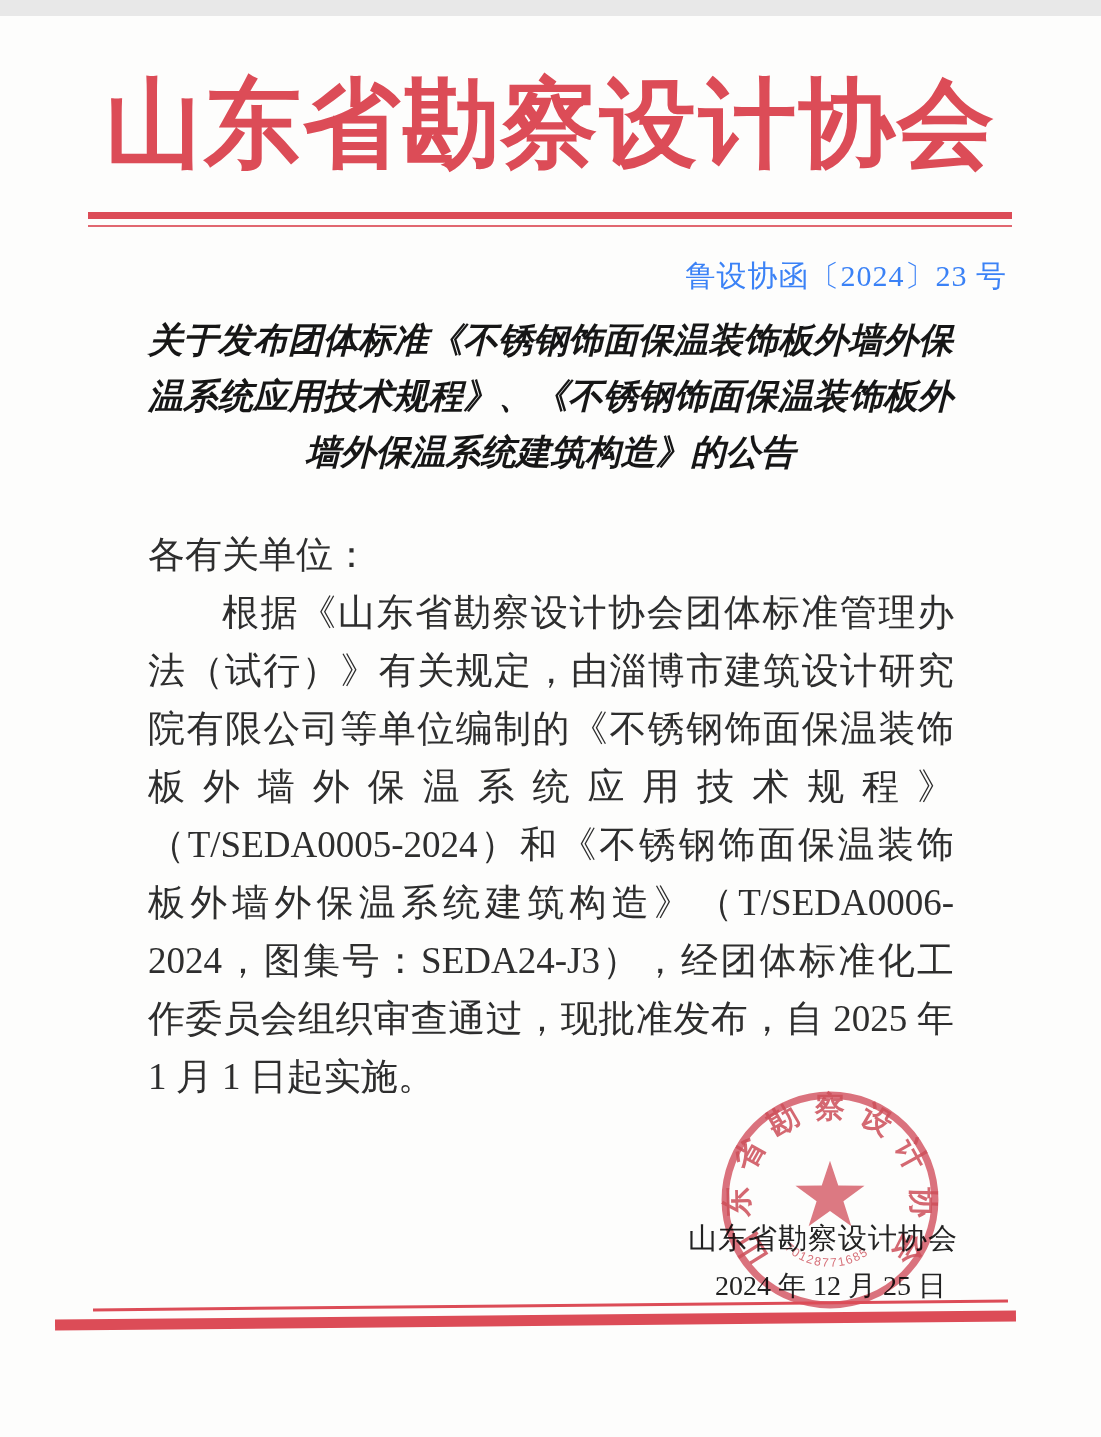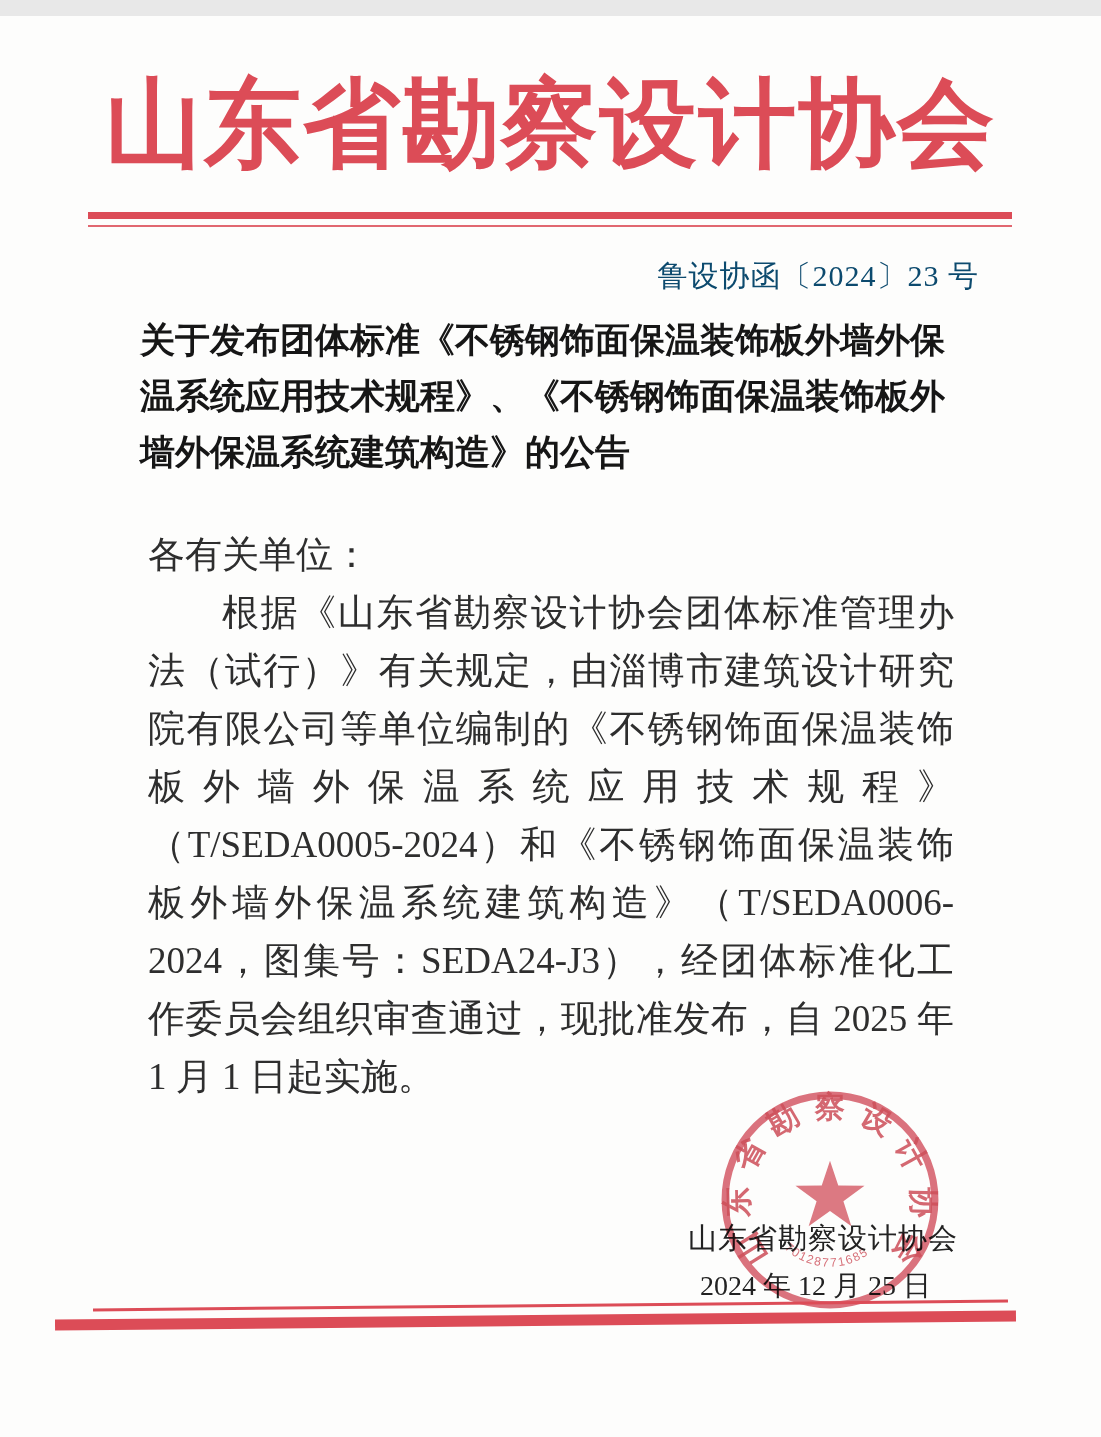--- a/index.html
+++ b/index.html
@@ -19,49 +19,50 @@
     font-weight:bold;
     font-size:97px;
     letter-spacing:2px;
     color:#dc4c57;
     white-space:nowrap;
   }
   .rule{position:absolute;background:#dc4c57;}
   .rule-top-thick{left:88px;top:196px;width:924px;height:7px;}
   .rule-top-thin{left:88px;top:209px;width:924px;height:2px;opacity:.85;}
   .doc-number{
-    position:absolute;top:240px;right:122px;
-    font-size:30px;color:#0c4a6e;
+    position:absolute;top:240px;right:94px;
+    font-size:30px;color:#3b82f6;
     letter-spacing:1px;
     white-space:nowrap;
   }
   .doc-title{
     position:absolute;top:296px;left:140px;width:821px;
-    text-align:left;
+    text-align:center;
     font-family:"Liberation Sans","DejaVu Sans",sans-serif;
     font-weight:bold;
     font-size:35px;line-height:56px;
     color:#161616;
+    font-style:italic;
   }
   .body-text{
     position:absolute;top:510px;left:148px;width:806px;
     font-size:37px;line-height:58px;
     text-align:justify;
     color:#2e2e2e;
   }
   .body-text p{margin:0;text-indent:2em;}
   .body-text .salutation{text-indent:0;}
   .signature{
     position:absolute;top:1203px;left:688px;width:264px;
     text-align:center;font-size:29px;color:#222;
     letter-spacing:1px;white-space:nowrap;
   }
   .date{
     position:absolute;top:1251px;left:700px;width:246px;
-    text-align:left;font-size:28px;color:#222;
+    text-align:right;font-size:28px;color:#222;
     white-space:nowrap;
   }
   .seal{
     position:absolute;left:714px;top:1068px;width:232px;height:232px;
     mix-blend-mode:multiply;opacity:.9;
   }
   .rule-bot-thin{left:93px;top:1288px;width:915px;height:3px;transform:rotate(-0.55deg);}
   .rule-bot-thick{left:55px;top:1299px;width:961px;height:11px;transform:rotate(-0.55deg);}
 </style>
 </head>

